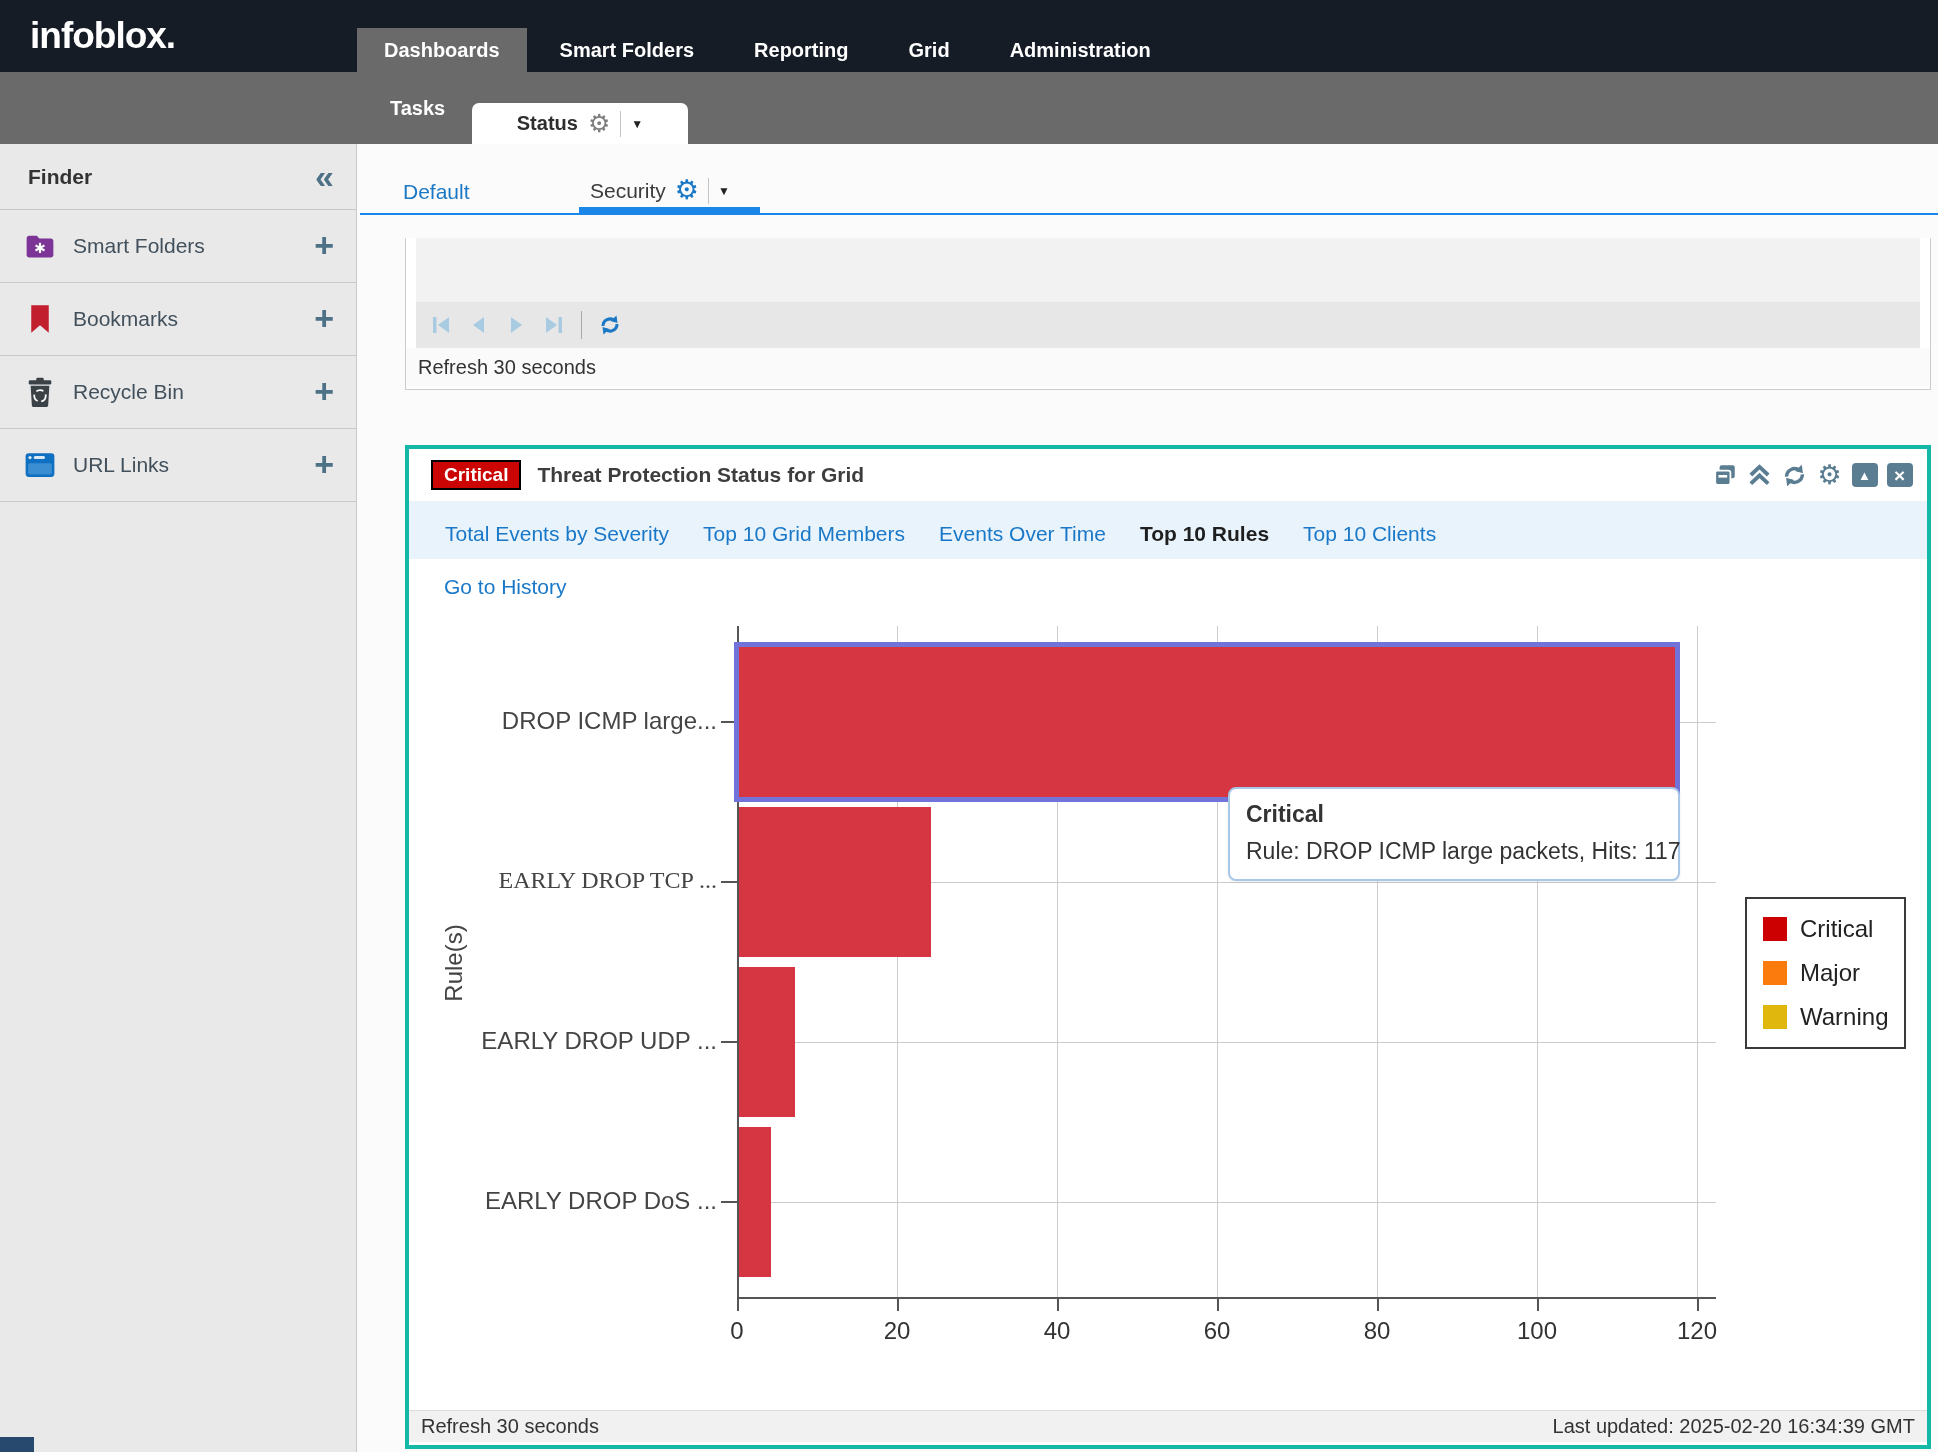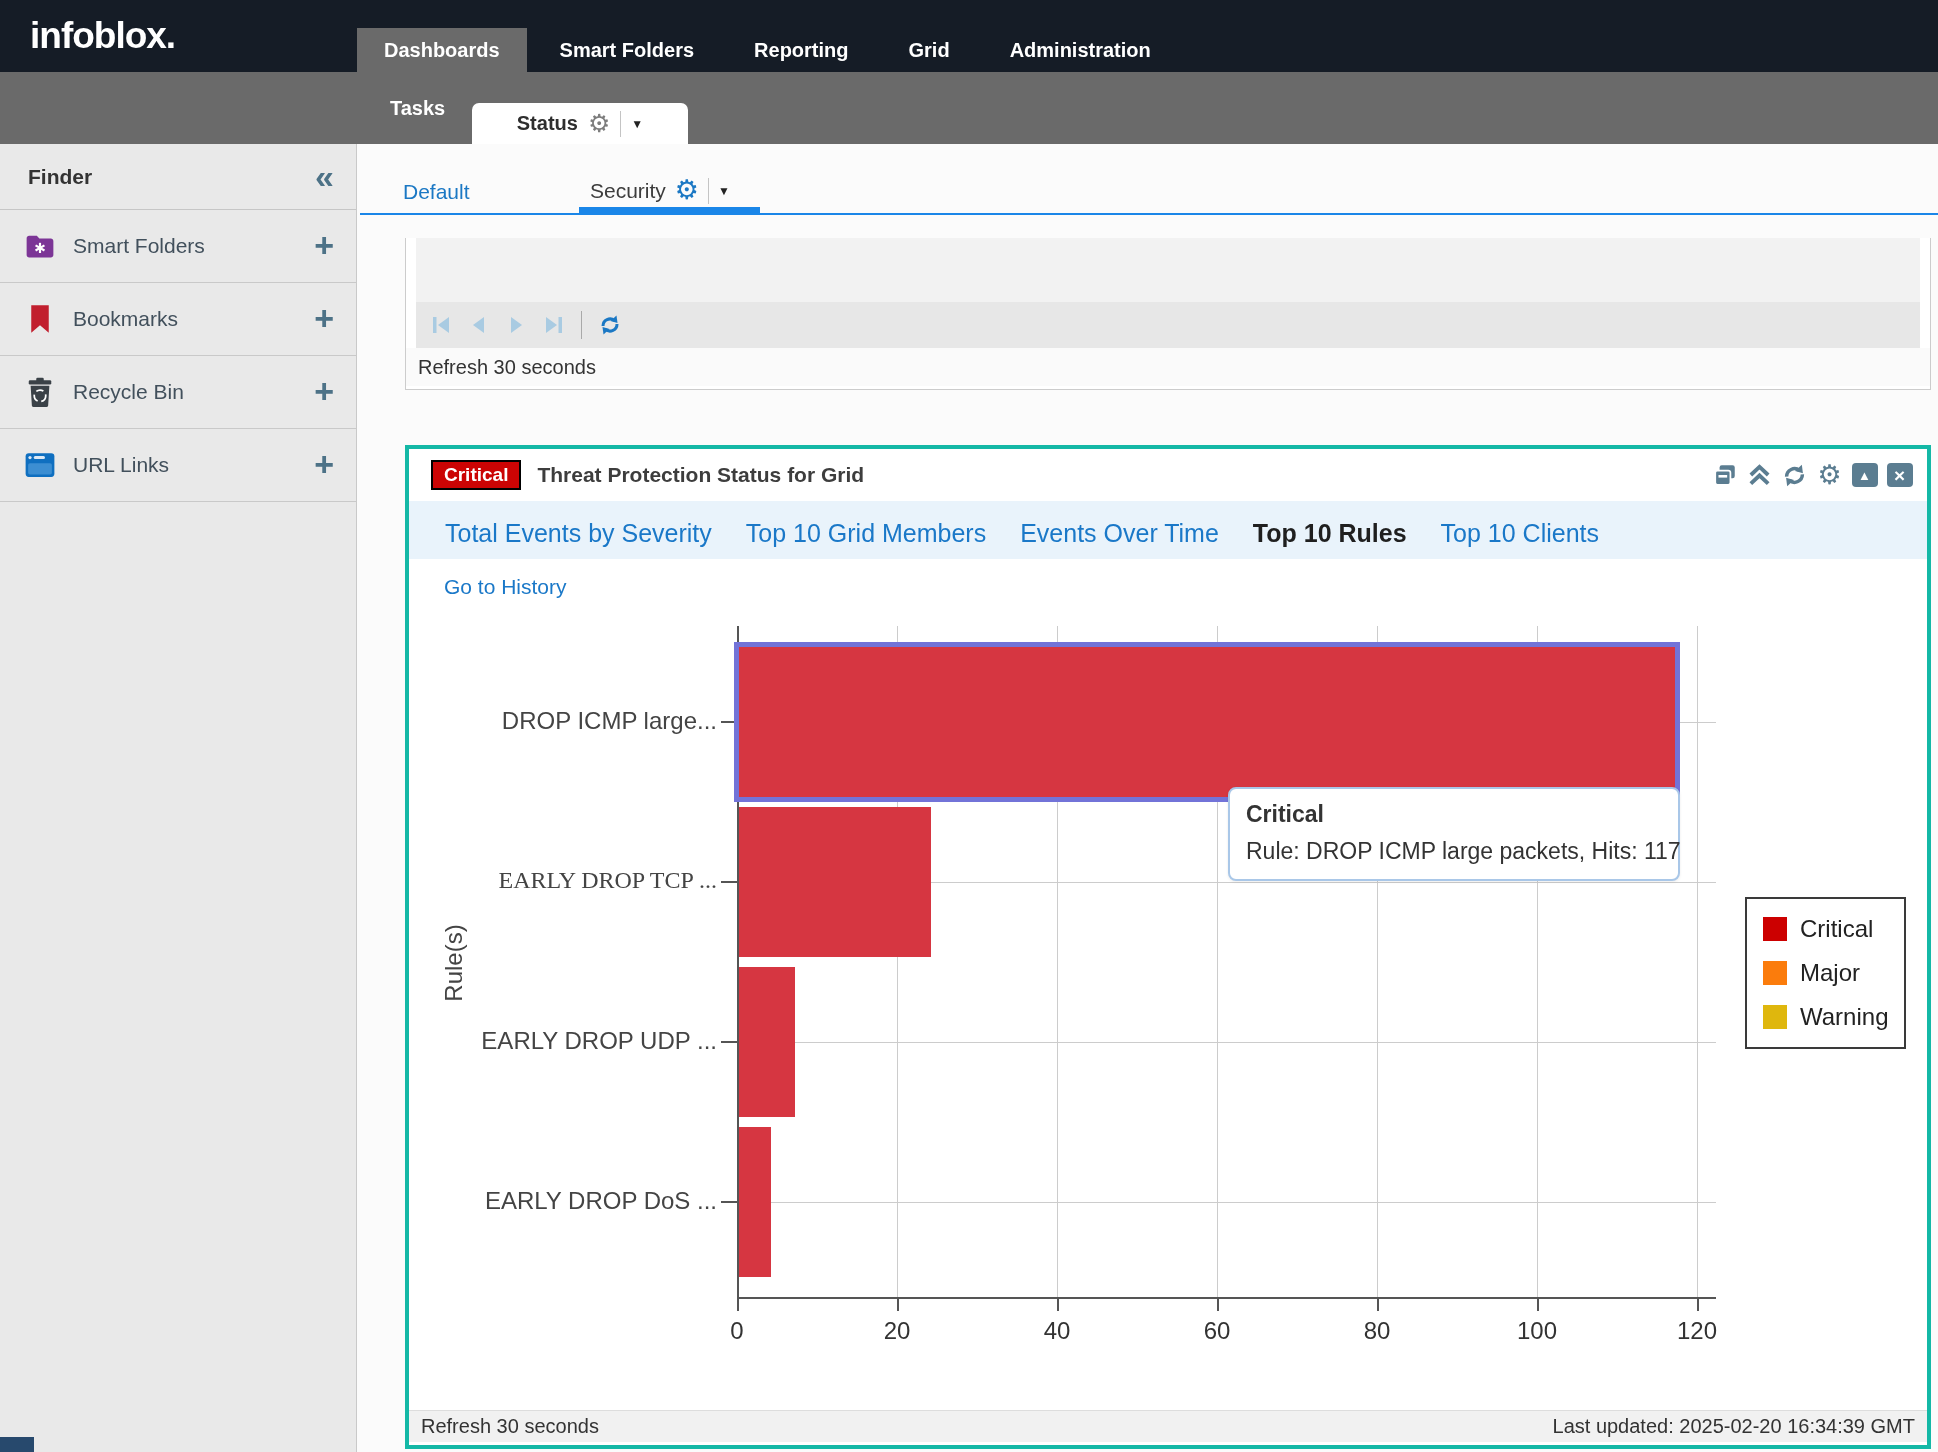--- a/index.html
+++ b/index.html
@@ -55,21 +55,21 @@
   .badge { background:#cb0404; border:2px solid #000; color:#fff; font-size:19px; font-weight:bold; padding:2px 11px; margin-right:16px; }
   .pm-title { font-size:21px; font-weight:bold; color:#3d3d3d; flex:1; }
   .win-icons { display:flex; align-items:center; gap:8px; }
   .win-icon { width:27px; height:26px; display:flex; align-items:center; justify-content:center; cursor:pointer; color:#5b7d91; }
   .win-icon .gear { color:#5b7d91; font-size:27px; }
   .sq-btn { width:26px; height:24px; background:#5b7d91; border-radius:4px; display:flex; align-items:center; justify-content:center; color:#fff; }
   .sq-btn.up { font-size:13px; }
   .sq-btn.x { font-size:19px; font-weight:bold; line-height:1; }
 
   .pm-tabbar { height:58px; background:#e9f3fb; display:flex; align-items:center; gap:34px; padding-left:36px; }
-  .wtab { font-size:25px; color:#1a78c8; cursor:pointer; white-space:nowrap;margin-top:7px; }
+  .wtab { font-size:21px; color:#1a78c8; cursor:pointer; white-space:nowrap;margin-top:7px; }
   .wtab.active { color:#1f1f1f; font-weight:bold; cursor:default; }
 
   .pm-body { flex:1; position:relative; background:#fff; overflow:hidden; }
   .history-link { position:absolute; left:35px; top:16px; font-size:21px; color:#1a78c8; cursor:pointer; }
 
   
   .axis-y { position:absolute; width:2px; background:#555; }
   .axis-x { position:absolute; height:2px; background:#555; }
   .gridline-v { position:absolute; width:1px; background:#ccc; }
   .gridline-h { position:absolute; height:1px; background:#ccc; }

